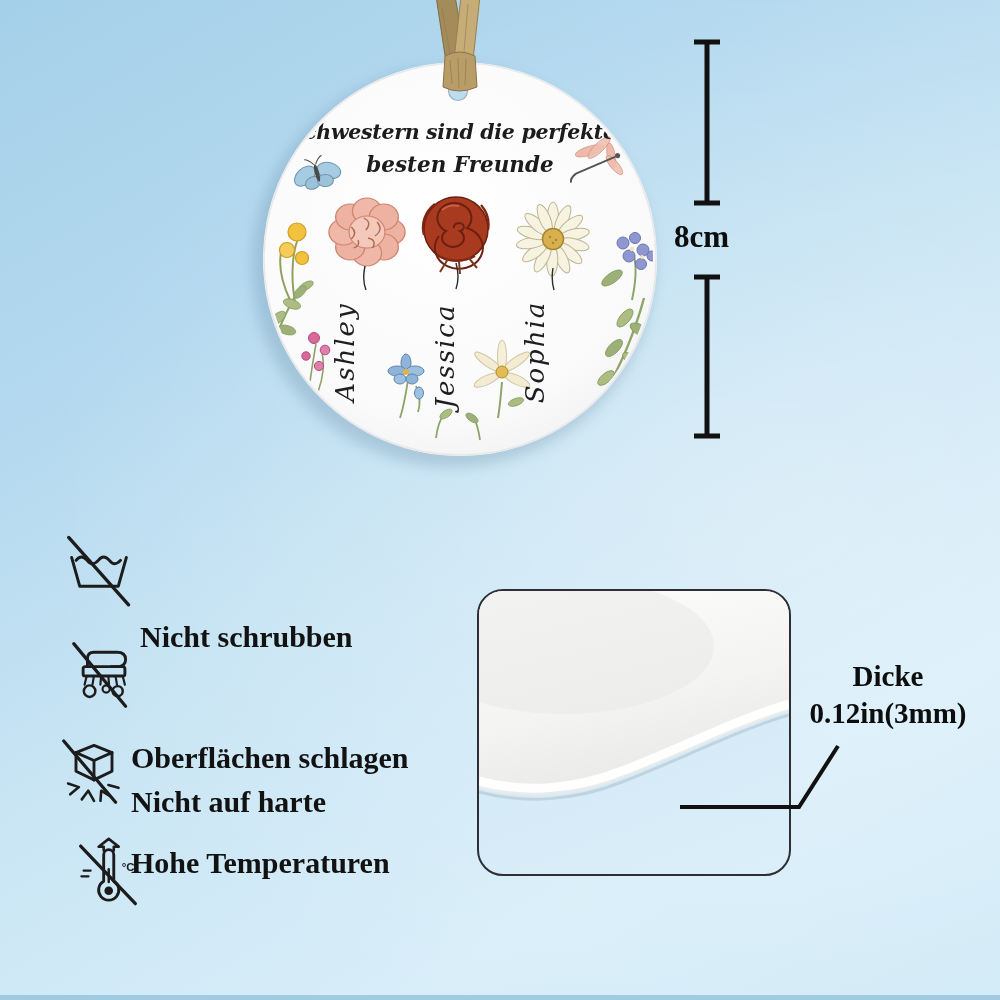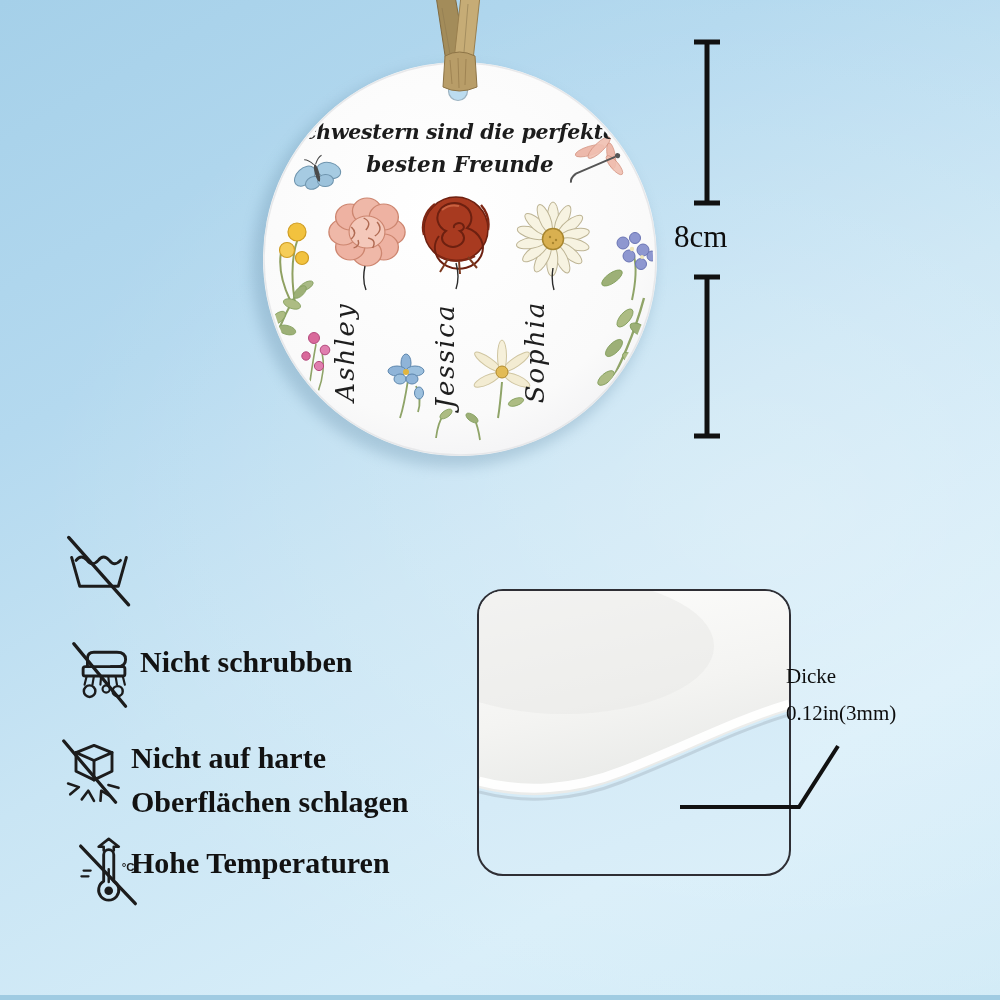--- a/index.html
+++ b/index.html
@@ -17,26 +17,26 @@
     position:absolute;left:0;bottom:0;width:1000px;height:5px;
     background:#97c6de;opacity:.85;
   }
   .abs{position:absolute;}
   .care-text{
     color:#121212;font-weight:700;font-size:30px;line-height:36px;
     font-family:"Liberation Serif", serif;white-space:nowrap;
   }
   .care-text-2l{line-height:44px;}
   .dim-label{
-    color:#0d0d0d;font-weight:400;font-size:31px;
+    color:#0d0d0d;font-weight:700;font-size:31px;
     font-family:"Liberation Serif", serif;white-space:nowrap;
   }
   .thick-label{
-    color:#0d0d0d;font-weight:400;font-size:21px;line-height:37px;
-    text-align:left;font-family:"Liberation Serif", serif;white-space:nowrap;
+    color:#0d0d0d;font-weight:700;font-size:29px;line-height:37px;
+    text-align:center;font-family:"Liberation Serif", serif;white-space:nowrap;
   }
   .panel{
     position:absolute;left:477px;top:589px;width:314px;height:287px;
     border:2px solid #2e2e34;border-radius:26px;overflow:hidden;
     background:linear-gradient(160deg,#cde6f3 0%,#d5ebf7 55%,#dbeff9 100%);
     box-sizing:border-box;
   }
   .panel svg{display:block;}
   svg{overflow:visible;}
 </style>
@@ -274,35 +274,35 @@
 
   <svg class="abs" style="left:68px;top:635px;" width="72" height="72" viewBox="0 0 100 100" fill="none" stroke="#1c1c1c" stroke-width="4" stroke-linecap="round" stroke-linejoin="round">
     <path d="M27,44 v-11 q0,-9 9,-9 h32 q12,0 12,10 q0,10 -12,10 h-8"></path>
     <rect x="21" y="44" width="58" height="13" rx="3"></rect>
     <path d="M26,57 l-3,12 M36,57 l-2,12 M46,57 l-1,12 M56,57 l1,12 M66,57 l2,12 M76,57 l3,12" stroke-width="3"></path>
     <circle cx="30" cy="78" r="8" stroke-width="3.4"></circle>
     <circle cx="53" cy="75" r="5" stroke-width="3"></circle>
     <circle cx="69" cy="78" r="7" stroke-width="3.4"></circle>
     <line x1="8" y1="12" x2="80" y2="99" stroke-width="4.5"></line>
   </svg>
-  <div class="abs care-text" style="left:140px;top:644px;">Nicht schrubben</div>
+  <div class="abs care-text" style="left:140px;top:619px;">Nicht schrubben</div>
 
   <svg class="abs" style="left:58px;top:736px;" width="72" height="72" viewBox="0 0 100 100" fill="none" stroke="#1c1c1c" stroke-width="4" stroke-linecap="round" stroke-linejoin="round">
     <path d="M50,13 L75,23 L50,34 L25,23 Z"></path>
     <path d="M25,23 L25,49 L50,61 L50,34"></path>
     <path d="M75,23 L75,49 L50,61"></path>
     <path d="M14,66 L29,71 L17,81" stroke-width="3.6"></path>
     <path d="M33,88 L42,76 L50,90" stroke-width="3.6"></path>
     <path d="M59,90 L60,76 L73,84" stroke-width="3.6"></path>
     <path d="M84,72 L70,68" stroke-width="3.6"></path>
     <line x1="8" y1="7" x2="80" y2="92" stroke-width="4.5"></line>
   </svg>
   <div class="abs care-text care-text-2l" style="left:131px;top:736px;">
+    <div>Oberflächen schlagen</div>
     <div>Nicht auf harte</div>
-    <div>Oberflächen schlagen</div>
   </div>
 
   <svg class="abs" style="left:72px;top:836px;" width="72" height="72" viewBox="0 0 100 100" fill="none" stroke="#1c1c1c" stroke-width="4" stroke-linecap="round" stroke-linejoin="round">
     <path d="M44,26 v37 a14,14 0 1 0 14,0 V26 a7,7 0 0 0 -14,0 Z"></path>
     <line x1="51" y1="46" x2="51" y2="64" stroke-width="3.4"></line>
     <circle cx="51" cy="76" r="6" fill="#1c1c1c" stroke="none"></circle>
     <path d="M44,20 v-5 h-7 l14,-11 14,11 h-7 v5" stroke-width="3.6"></path>
     <path d="M16,48 h10 M13,56 h10" stroke-width="3"></path>
     <text x="78" y="48" font-family="Liberation Sans" font-size="16" font-weight="700" fill="#1c1c1c" stroke="none" text-anchor="middle">°C</text>
     <line x1="12" y1="14" x2="88" y2="94" stroke-width="4.5"></line>

